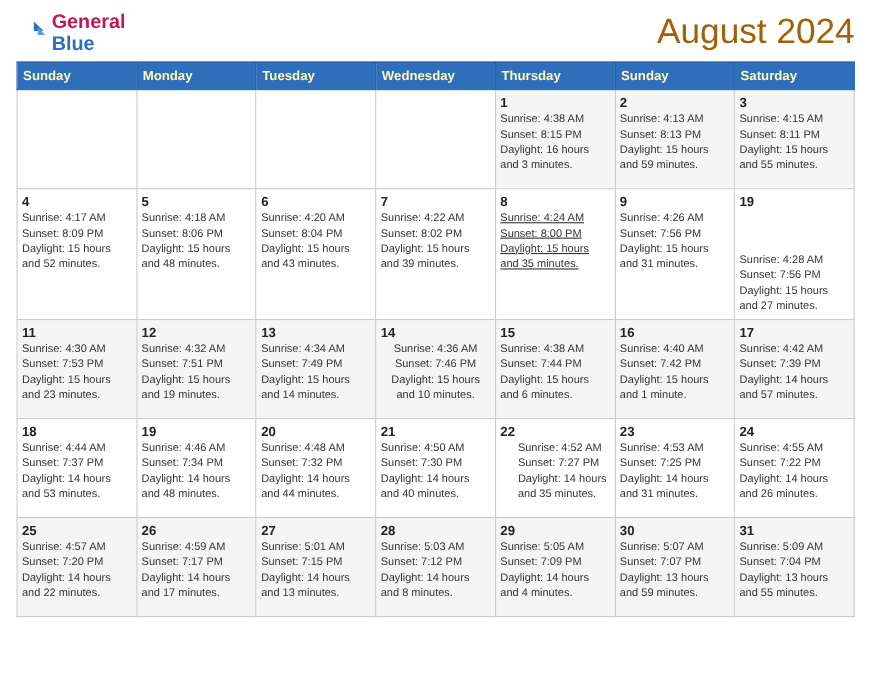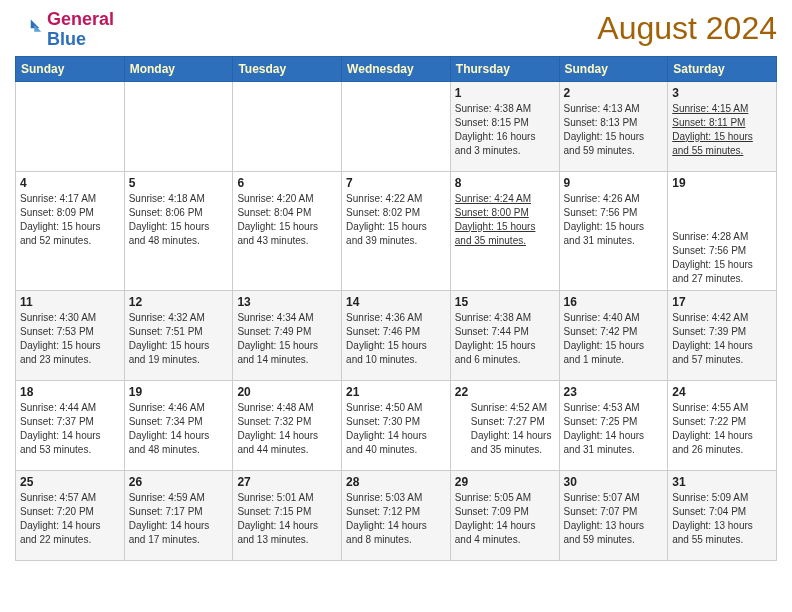--- a/index.html
+++ b/index.html
@@ -134,21 +134,21 @@
         </td>
         <td>
           <span class="day-number">2</span>
           <div class="day-info" style="white-space: pre-line;">Sunrise: 4:13 AM
 Sunset: 8:13 PM
 Daylight: 15 hours
 and 59 minutes.</div>
         </td>
         <td>
           <span class="day-number">3</span>
-          <div class="day-info" style="white-space: pre-line; text-decoration: underline;">Sunrise: 4:15 AM
+          <div class="day-info" style="white-space: pre-line;">Sunrise: 4:15 AM
 Sunset: 8:11 PM
 Daylight: 15 hours
 and 55 minutes.</div>
         </td>
       </tr>
       <tr>
         <td>
           <span class="day-number">4</span>
           <div class="day-info" style="white-space: pre-line;">Sunrise: 4:17 AM
 Sunset: 8:09 PM
@@ -215,21 +215,21 @@
         </td>
         <td>
           <span class="day-number">13</span>
           <div class="day-info" style="white-space: pre-line;">Sunrise: 4:34 AM
 Sunset: 7:49 PM
 Daylight: 15 hours
 and 14 minutes.</div>
         </td>
         <td>
           <span class="day-number">14</span>
-          <div class="day-info" style="white-space: pre-line;">Sunrise: 4:36 AM
+          <div class="day-info" style="white-space: pre-line; text-align: center;">Sunrise: 4:36 AM
 Sunset: 7:46 PM
 Daylight: 15 hours
 and 10 minutes.</div>
         </td>
         <td>
           <span class="day-number">15</span>
           <div class="day-info" style="white-space: pre-line;">Sunrise: 4:38 AM
 Sunset: 7:44 PM
 Daylight: 15 hours
 and 6 minutes.</div>

